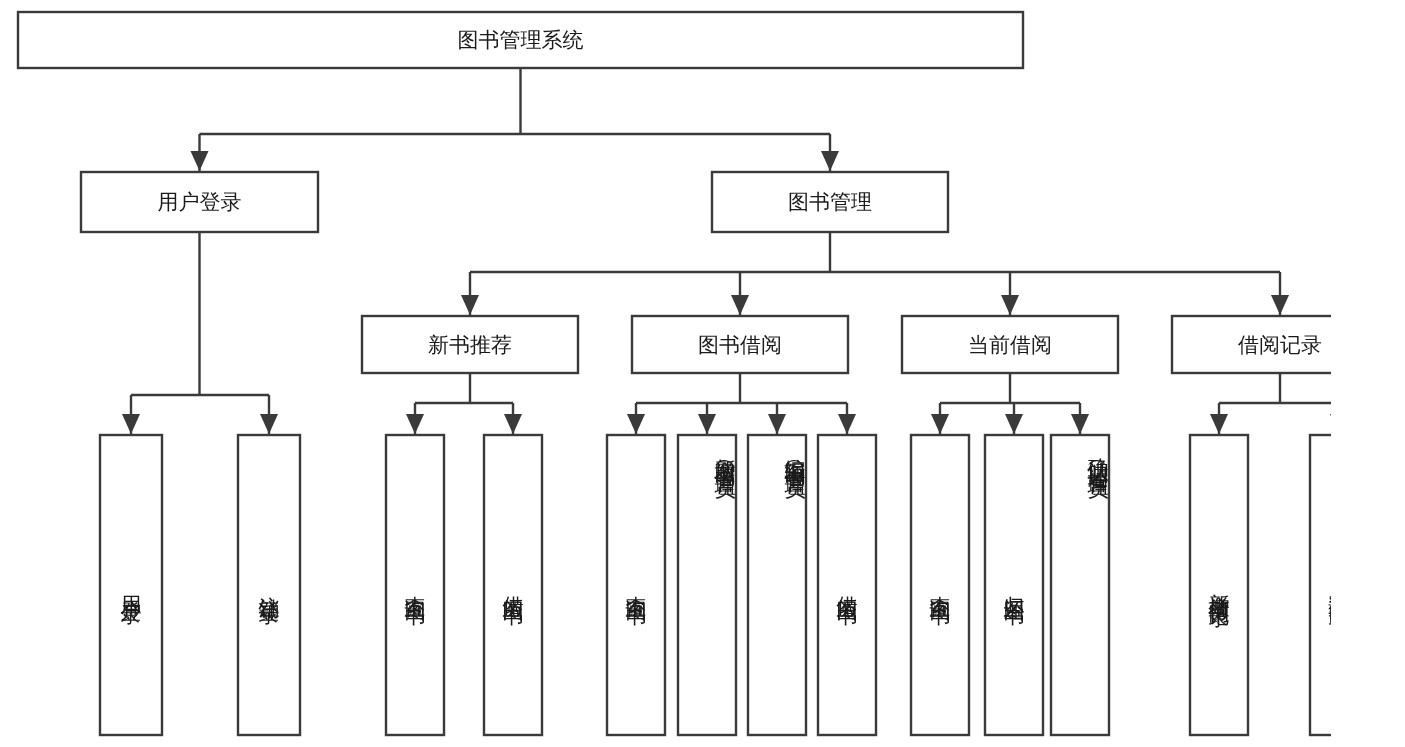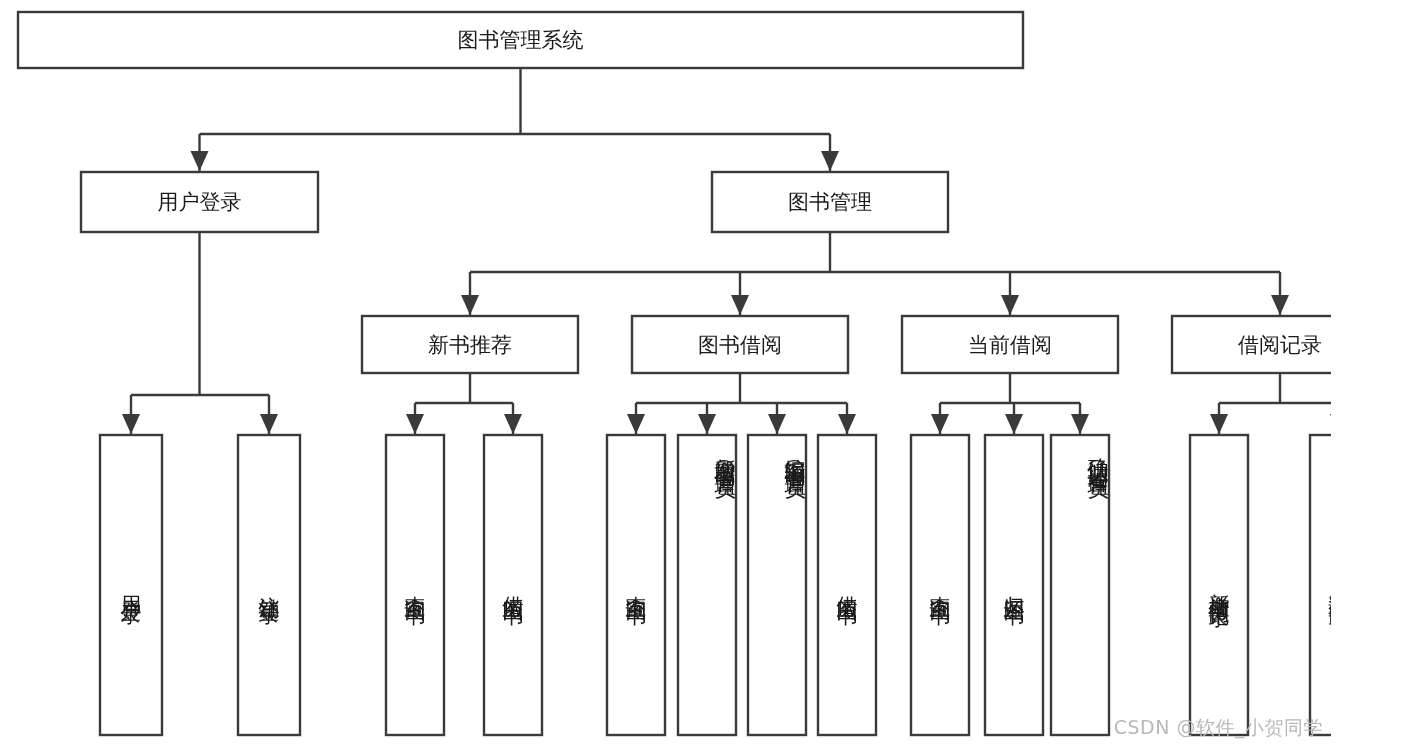--- a/index.html
+++ b/index.html
@@ -214,14 +214,13 @@
       <div class="vlabel" style="left: 678px; width: 58px; top: 441px; height: 288px; align-items: flex-start; display: flex; justify-content: flex-start;">新增图书（管理员）</div>
       <div class="vlabel" style="left: 748px; width: 58px; top: 441px; height: 288px; align-items: flex-start; display: flex; justify-content: flex-start;">编辑图书（管理员）</div>
       <div class="vlabel" style="left: 818px; width: 58px; top: 435px; height: 300px; display: flex; align-items: center; justify-content: center;">借阅图书</div>
       <div class="vlabel" style="left: 911px; width: 58px; top: 435px; height: 300px; display: flex; align-items: center; justify-content: center;">查询图书</div>
       <div class="vlabel" style="left: 985px; width: 58px; top: 435px; height: 300px; display: flex; align-items: center; justify-content: center;">归还图书</div>
       <div class="vlabel" style="left: 1051px; width: 58px; top: 441px; height: 288px; align-items: flex-start; display: flex; justify-content: flex-start;">确认归还（管理员）</div>
       <div class="vlabel" style="left: 1190px; width: 58px; top: 435px; height: 300px; display: flex; align-items: center; justify-content: center;">新增借阅记录</div>
       <div class="vlabel" style="left: 1310px; width: 58px; top: 435px; height: 300px; display: flex; align-items: center; justify-content: center;">查询借阅记录</div>
     </div>
 
-  <div class="watermark">CSDN @软件_小贺同学</div>
 </div>
 
 </body></html>

